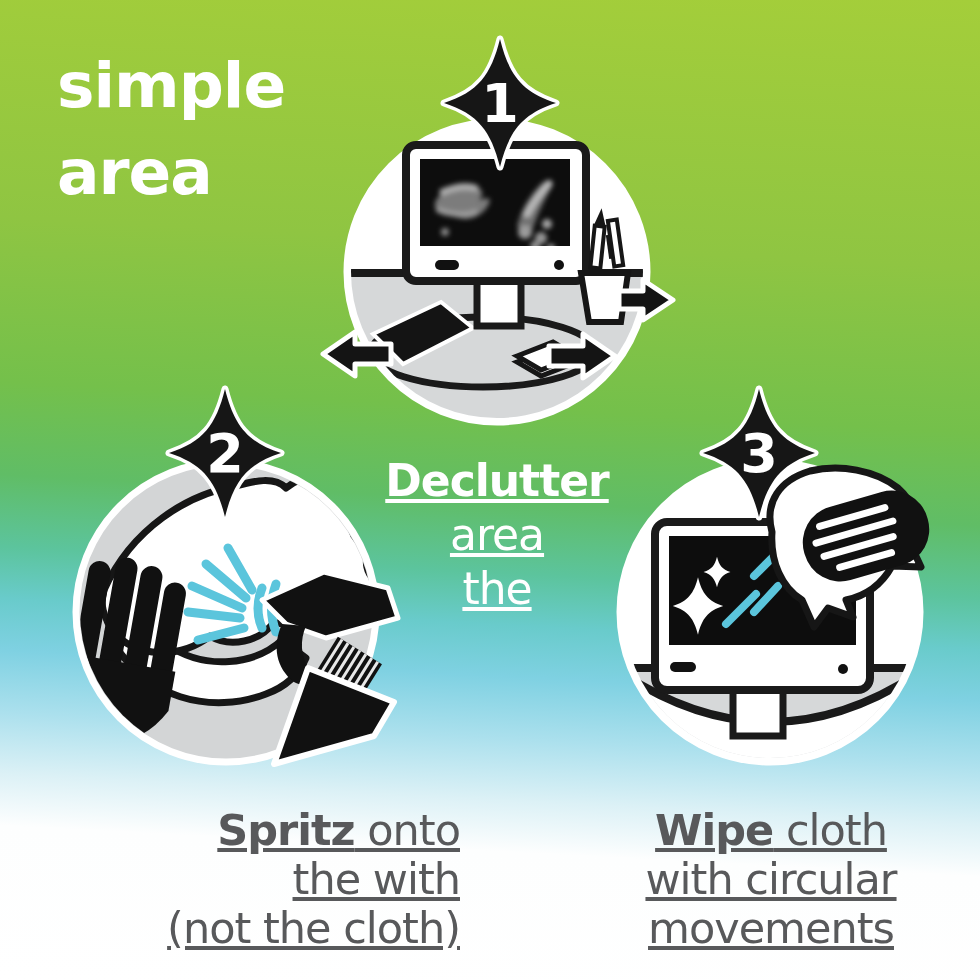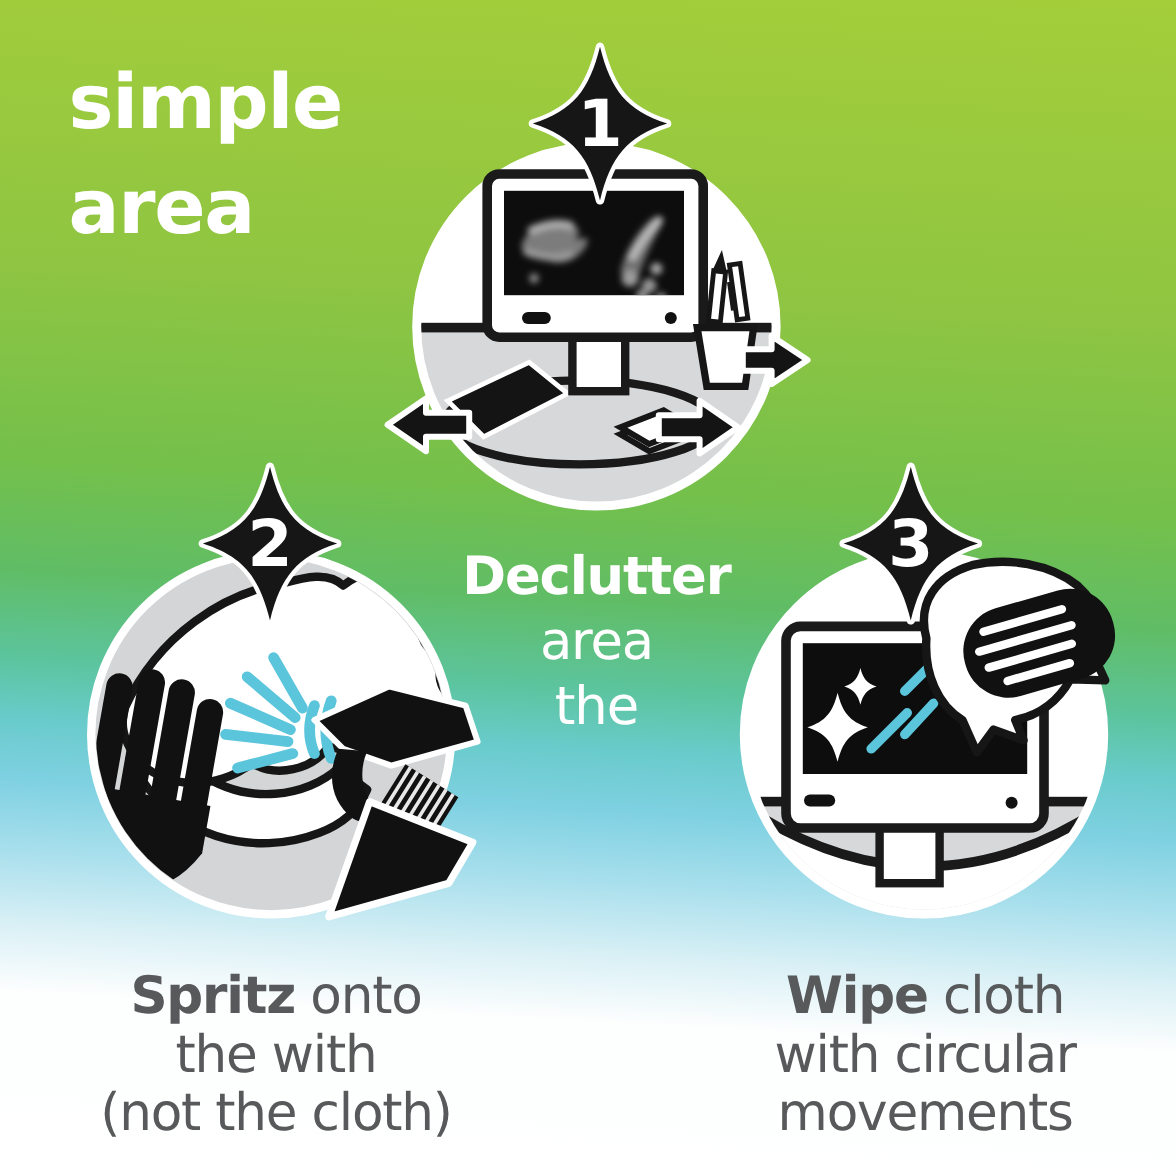--- a/index.html
+++ b/index.html
@@ -9,24 +9,24 @@
     background:linear-gradient(183deg,
       #A4CE3A 0%, #8FC542 26%, #74C04B 42%, #60BD66 51%,
       #5CC49D 58%, #69CBCB 63%, #7FD1E2 68%, #ABE0ED 74%,
       #DCF1F6 80%, #FDFEFE 85%, #FFFFFF 100%);
   }
   .title{
     position:absolute;left:57px;top:42px;color:#fff;
     font-size:63px;font-weight:700;line-height:87px;letter-spacing:-1px;
   }
   svg.art{position:absolute;inset:0;display:block;}
-  .caption{position:absolute;text-align:center;letter-spacing:-1px;}
+  .caption{position:absolute;text-align:center;letter-spacing:-1px;text-decoration:underline;}
   .cap-declutter{left:337px;top:454px;width:320px;color:#fff;font-size:44px;line-height:54px;font-weight:500;}
   .cap-bottom{color:#58595B;font-size:43px;line-height:49px;font-weight:500;}
-  .cap-spritz{left:10px;top:806px;width:440px;}
+  .cap-spritz{left:20px;top:806px;width:440px;text-align:right;}
   .cap-wipe{left:551px;top:806px;width:440px;}
   .bold{font-weight:700;}
   .badge-num{font-size:54px;font-weight:700;fill:#fff;text-anchor:middle;}
 </style>
 </head>
 <body>
 
 <div class="canvas">
 
   <div class="title">

